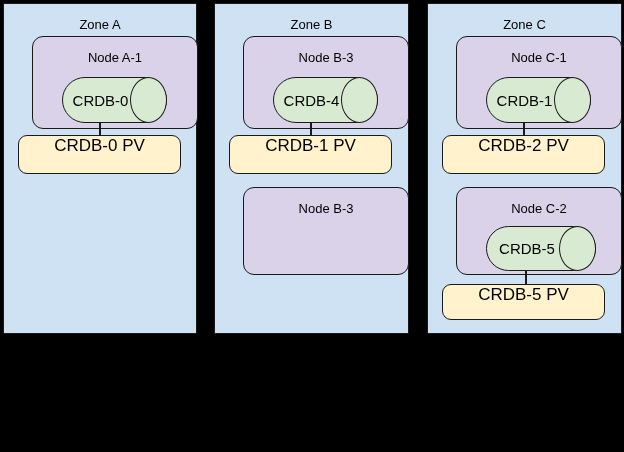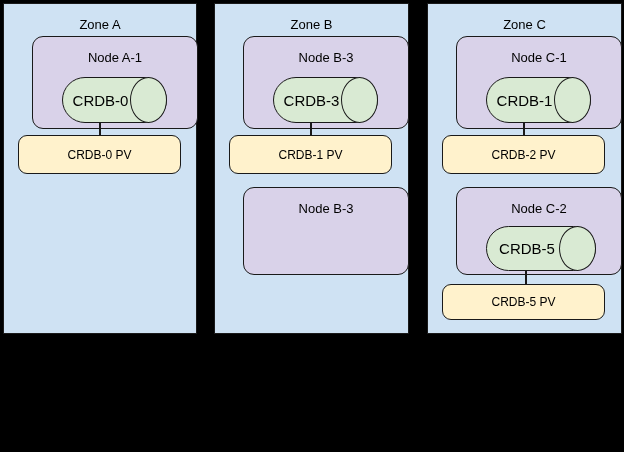--- a/index.html
+++ b/index.html
@@ -100,23 +100,22 @@
   .conn-x2 { left: 97px; }
   .pv {
     position: absolute;
     left: 14px;
     width: 163px;
     background: #fff2cc;
     border: 1px solid #1a1a1a;
     border-radius: 9px;
     box-sizing: border-box;
     display: flex;
-    align-items: center;
     justify-content: center;
-    font-size: 12px;
+    font-size: 17px;
     z-index: 2;
   }
   .pv-row1 { top: 131px; height: 39px; }
   .pv-row2 { top: 280px; height: 36px; }
 </style>
 </head>
 <body>
 
 <div class="canvas">
 
@@ -140,21 +139,21 @@
   </div>
 
   <div class="zone zone-b">
     <div class="zone-title">Zone B</div>
 
     <div class="node node-row1">
       <div class="node-title">Node B-3</div>
       <div class="cyl cyl-row1">
         <div class="cyl-body"></div>
         <div class="cyl-cap"></div>
-        <div class="cyl-label">CRDB-3</div>
+        <div class="cyl-label">CRDB-4</div>
       </div>
     </div>
 
     <div class="connector conn-row1 conn-x1"></div>
 
     <div class="pv pv-row1">
       <span>CRDB-1 PV</span>
     </div>
 
     <div class="node node-row2">

